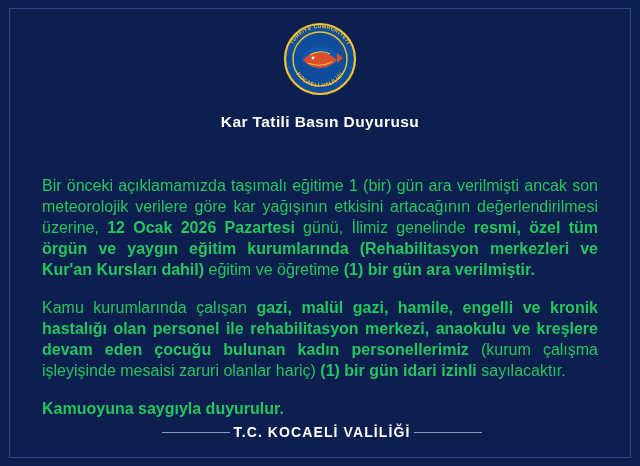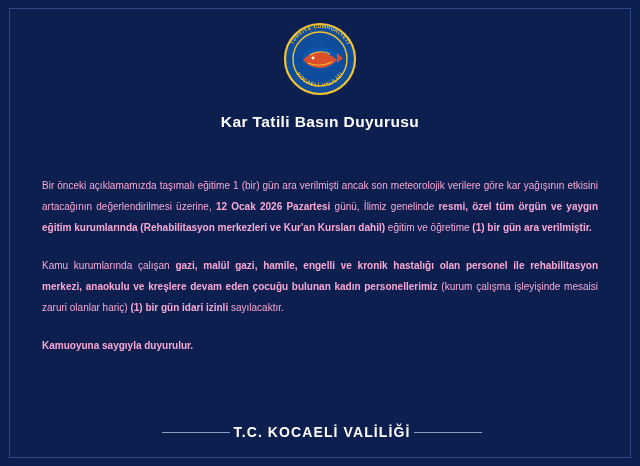--- a/index.html
+++ b/index.html
@@ -54,22 +54,22 @@
     color: #ffffff;
     font-size: 15.5px;
     font-weight: bold;
     letter-spacing: 0.4px;
   }
   .body-text {
     position: absolute;
     left: 42px;
     right: 42px;
     top: 175px;
-    color: #f9a8d4;
-    font-size: 10px;
+    color: #22c55e;
+    font-size: 16px;
     line-height: 21px;
     text-align: justify;
   }
   .para {
     margin: 0 0 17px 0;
   }
   .para:last-child {
     margin-bottom: 16px;
   }
   .b {

